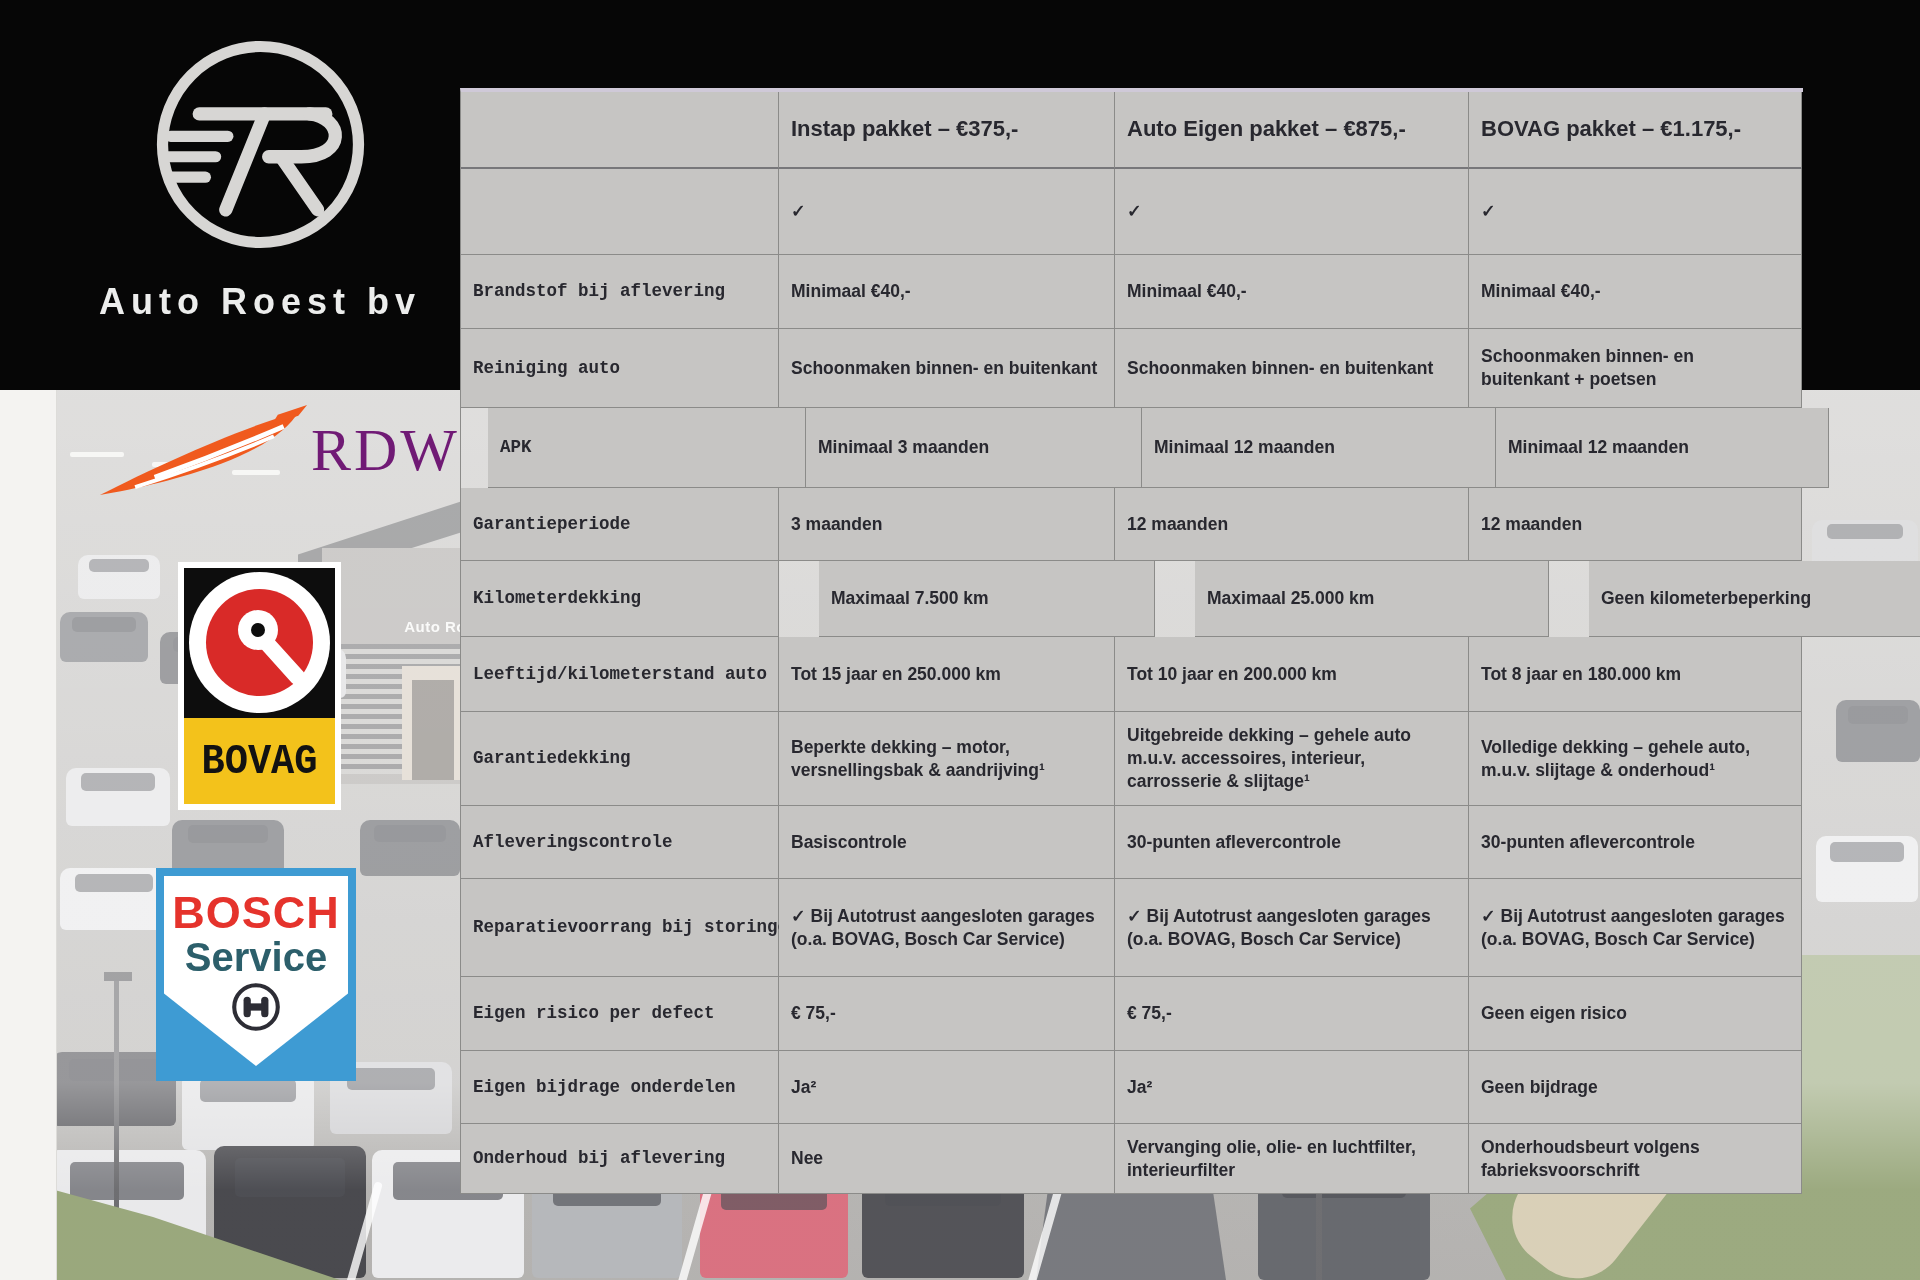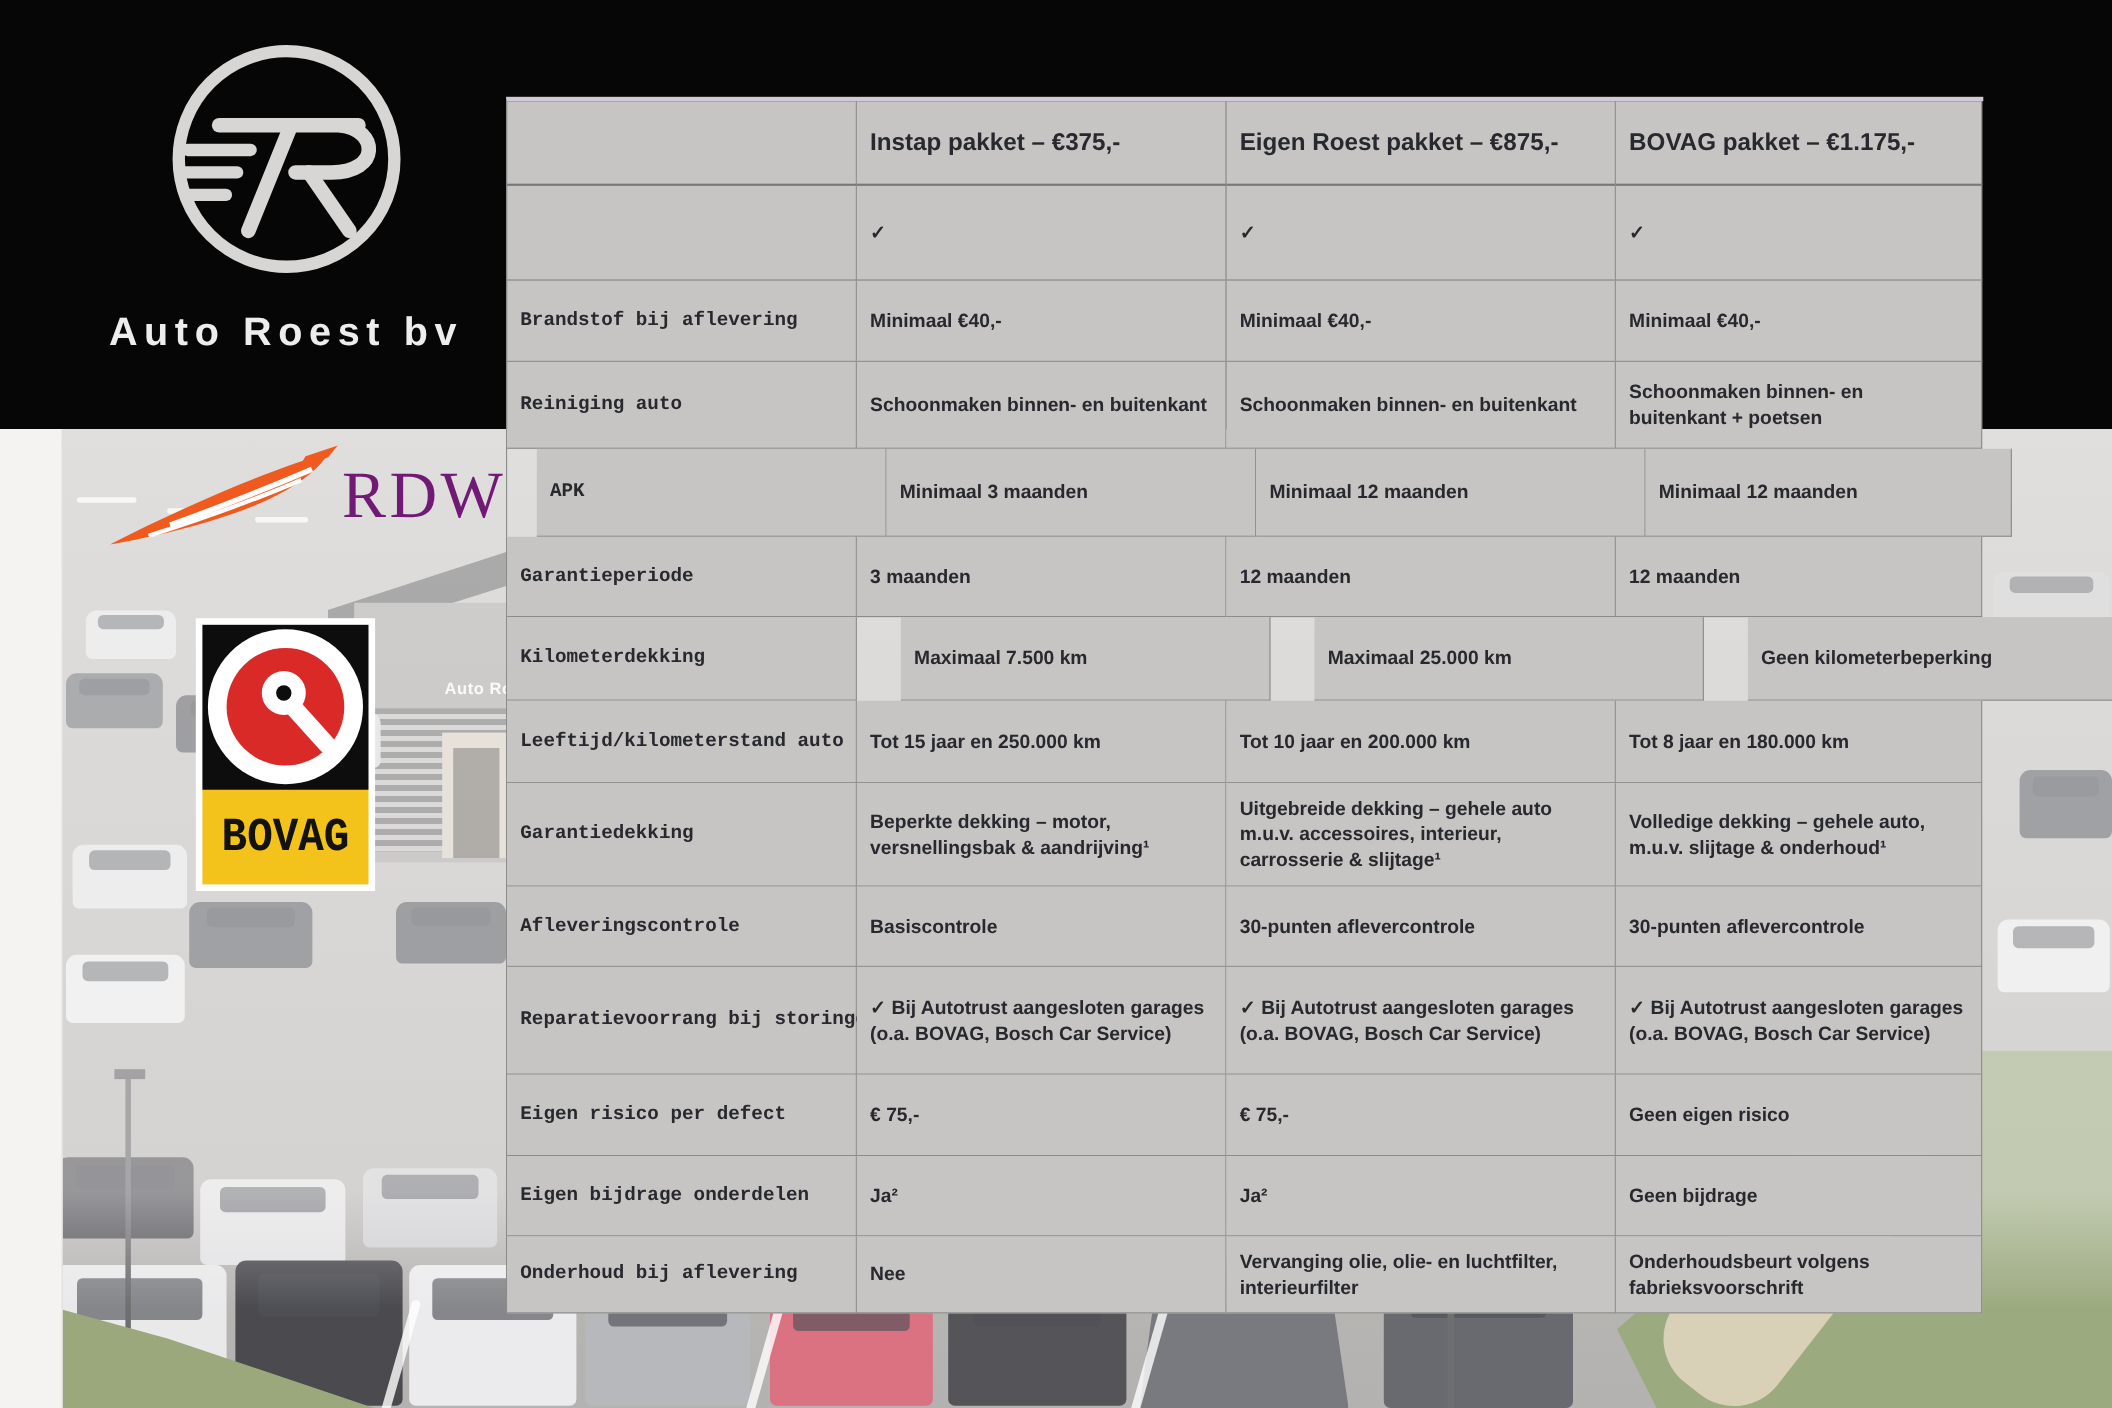--- a/index.html
+++ b/index.html
@@ -194,26 +194,38 @@
       <div class="bovag-disc"></div>
       <div class="bovag-handle"></div>
       <div class="bovag-head"></div>
       <div class="bovag-hole"></div>
     </div>
     <div class="bovag-band">
       <span>BOVAG</span>
     </div>
   </div>
 
+  <div class="bosch">
+    <div class="bosch-shield">
+      <div class="bosch-word">BOSCH</div>
+      <div class="bosch-service">Service</div>
+      <svg width="56" height="56" viewBox="0 0 54 54">
+        <circle cx="27" cy="27" r="21" fill="#ffffff" stroke="#2d2d35" stroke-width="4"></circle>
+        <rect x="15" y="17" width="7" height="20" rx="3.5" fill="#2d2d35"></rect>
+        <rect x="32" y="17" width="7" height="20" rx="3.5" fill="#2d2d35"></rect>
+        <rect x="19" y="23.5" width="16" height="7" fill="#2d2d35"></rect>
+      </svg>
+    </div>
+  </div>
 
   <div class="pkg-table">
     <div class="trow thead">
       <div class="tc label"></div>
       <div class="tc">Instap pakket – €375,-</div>
-      <div class="tc">Eigen Roest pakket – €875,-</div>
+      <div class="tc">Auto Eigen pakket – €875,-</div>
       <div class="tc">BOVAG pakket – €1.175,-</div>
     </div>
     <div id="table-body">
         <div class="trow">
           <div class="tc label"></div>
           <div class="tc">✓</div>
           <div class="tc">✓</div>
           <div class="tc">✓</div>
         </div>
         <div class="trow">

